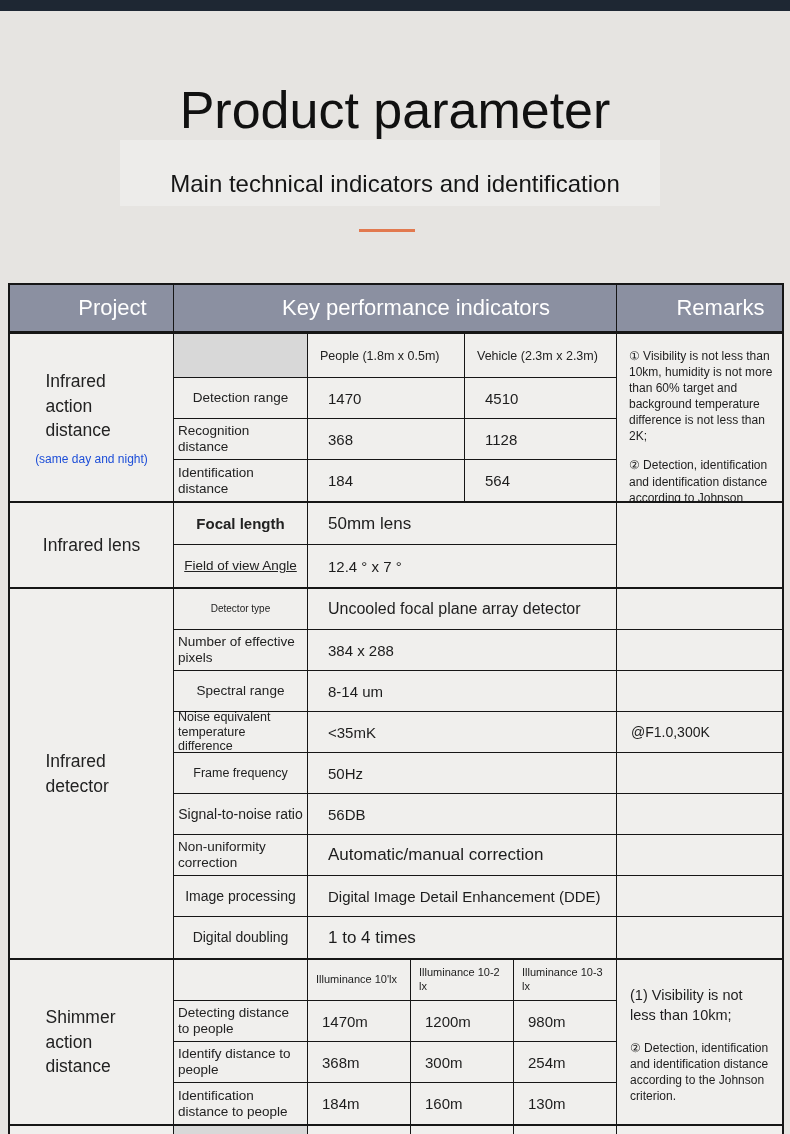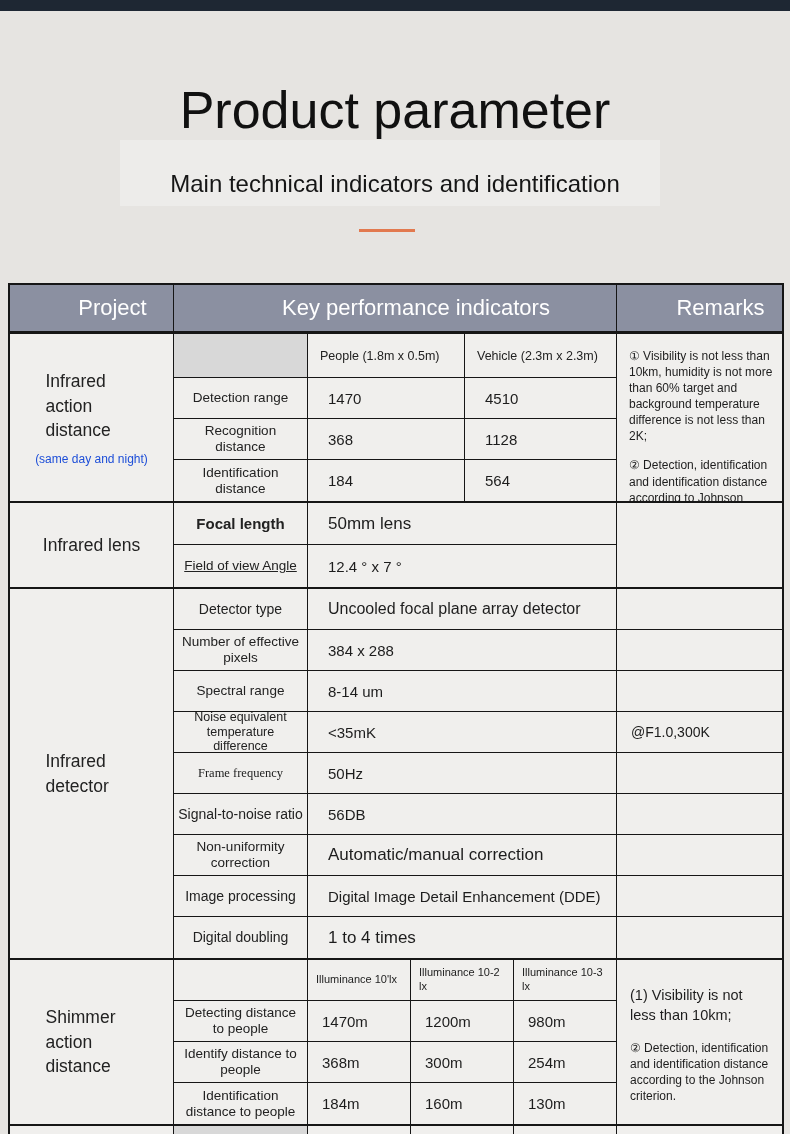--- a/index.html
+++ b/index.html
@@ -49,21 +49,21 @@
   }
   .cell.nbr { border-right:none; }
   .cell.nbb { border-bottom:none; }
   .shaded { background:#d8d8d8; }
 
   .project-cell { flex-direction:column; justify-content:center; }
   .project-text { font-size:17.5px; line-height:1.42; text-align:left; color:#222; }
   .project-text.narrow { width:92px; }
   .project-note { font-size:12px; margin-top:9px; color:#1d4ed8; }
 
-  .label { justify-content:center; text-align:center; font-size:13.5px; line-height:1.15; padding:4px 4px; color:#222; }
+  .label { justify-content:center; font-size:13.5px; line-height:1.15; padding:4px 4px; color:#222; }
   .label.small { font-size:12.5px; }
   .value { justify-content:flex-start; padding-left:20px; font-size:15px; color:#1d1d1d; }
   .value.big { font-size:17px; }
   .value.tight { padding-left:14px; }
 
   .subhead { justify-content:flex-start; padding-left:12px; font-size:12.5px; color:#222; }
   .subhead.illum { padding-left:8px; padding-right:4px; font-size:11px; line-height:1.25; }
 
   .remarks { align-items:flex-start; flex-direction:column; text-align:left; }
   .remarks-body { padding:14px 8px 0 12px; font-size:12px; line-height:1.34; color:#1d1d1d; }
@@ -124,37 +124,37 @@
     <div class="cell remarks nbr nbb" style="grid-row:1/3; grid-column:4;"></div>
     <div class="cell label nbb" style="grid-row:2; grid-column:2;text-decoration:underline;">Field of view Angle</div>
     <div class="cell value nbb" style="grid-row:2; grid-column:3;">12.4 ° x 7 °</div>
   </div>
 
   <div class="sec sec3">
     <div class="cell project-cell nbb" style="grid-row:1/10; grid-column:1;">
       <div class="project-text narrow">Infrared detector</div>
     </div>
 
-    <div class="cell label" style="grid-row:1; grid-column:2; font-size:14px;">Detector type</div>
+    <div class="cell label" style="grid-row:1; grid-column:2; font-size:10px;">Detector type</div>
     <div class="cell value big" style="grid-row:1; grid-column:3; font-size:16px;">Uncooled focal plane array detector</div>
     <div class="cell nbr" style="grid-row:1; grid-column:4;"></div>
 
     <div class="cell label" style="grid-row:2; grid-column:2;">Number of effective pixels</div>
     <div class="cell value" style="grid-row:2; grid-column:3;">384 x 288</div>
     <div class="cell nbr" style="grid-row:2; grid-column:4;"></div>
 
     <div class="cell label" style="grid-row:3; grid-column:2;">Spectral range</div>
     <div class="cell value" style="grid-row:3; grid-column:3;">8-14 um</div>
     <div class="cell nbr" style="grid-row:3; grid-column:4;"></div>
 
     <div class="cell label small" style="grid-row:4; grid-column:2;">Noise equivalent temperature difference</div>
     <div class="cell value" style="grid-row:4; grid-column:3;">&lt;35mK</div>
     <div class="cell remark-inline nbr" style="grid-row:4; grid-column:4;">@F1.0,300K</div>
 
-    <div class="cell label small" style="grid-row:5; grid-column:2;font-family:Liberation Serif, serif;">Frame frequency</div>
+    <div class="cell label small" style="grid-row:5; grid-column:2;">Frame frequency</div>
     <div class="cell value" style="grid-row:5; grid-column:3;">50Hz</div>
     <div class="cell nbr" style="grid-row:5; grid-column:4;"></div>
 
     <div class="cell label" style="grid-row:6; grid-column:2; font-size:14px;">Signal-to-noise ratio</div>
     <div class="cell value" style="grid-row:6; grid-column:3;">56DB</div>
     <div class="cell nbr" style="grid-row:6; grid-column:4;"></div>
 
     <div class="cell label" style="grid-row:7; grid-column:2;">Non-uniformity correction</div>
     <div class="cell value big" style="grid-row:7; grid-column:3;">Automatic/manual correction</div>
     <div class="cell nbr" style="grid-row:7; grid-column:4;"></div>

